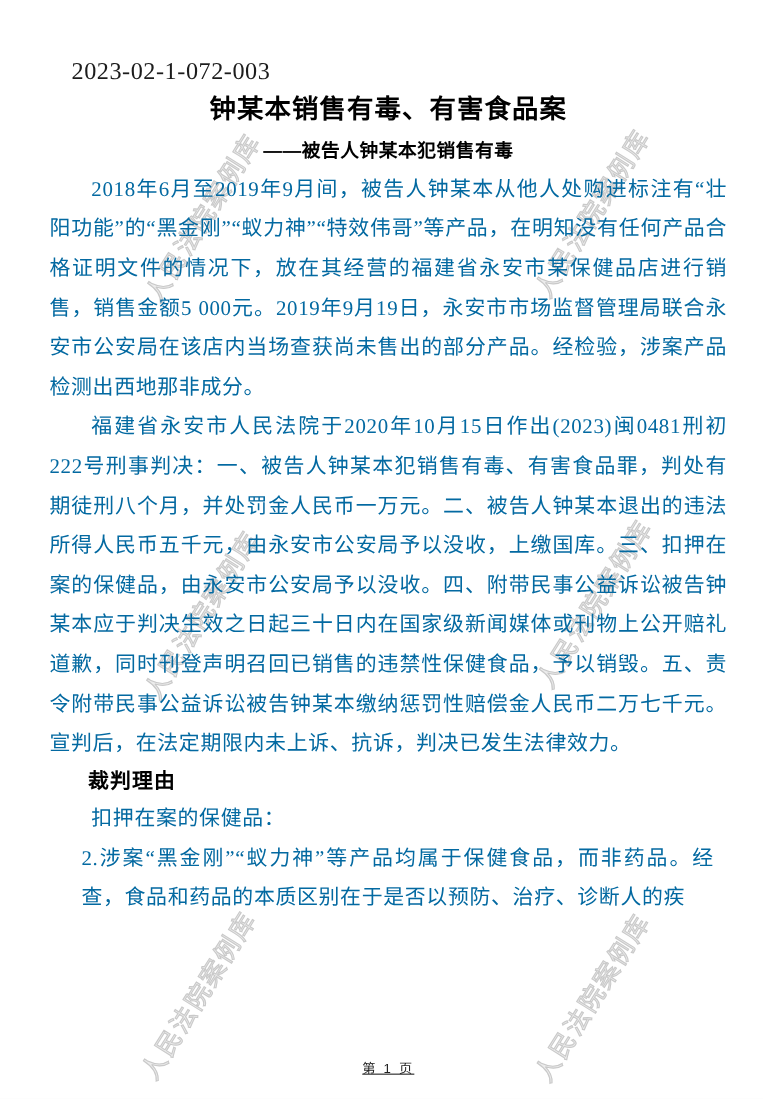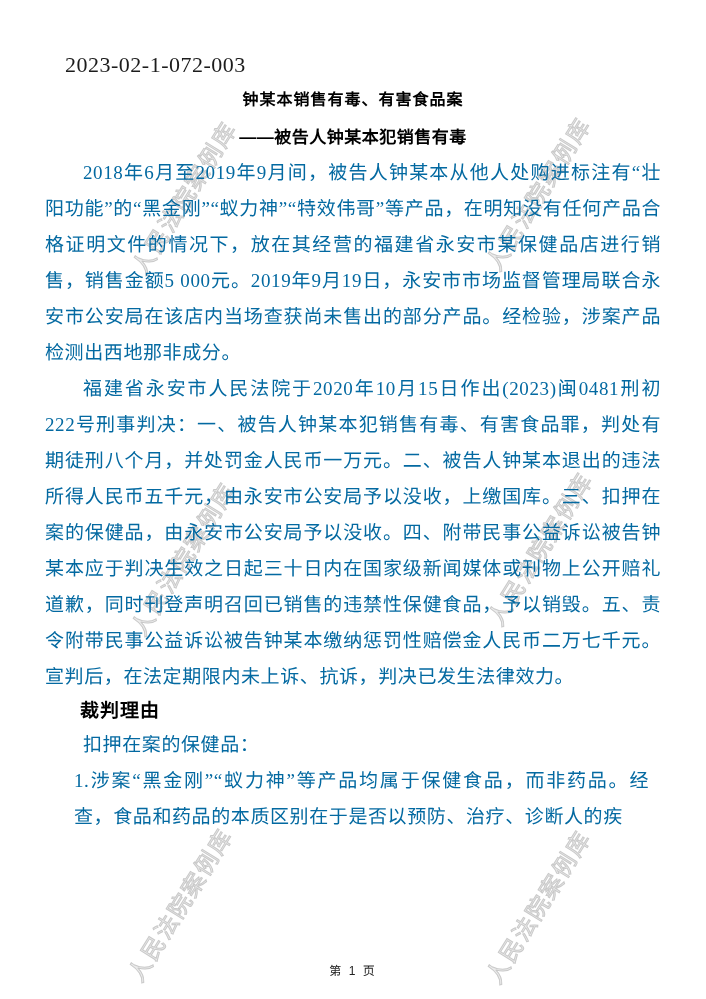--- a/index.html
+++ b/index.html
@@ -35,21 +35,21 @@
   .case-number{
     margin-top:52px;
     font-size:22px;line-height:26px;
     letter-spacing:0.5px;
     margin-left:20px;
   }
   .doc-title{
     margin:8px 0 0 0;
     font-family:"Liberation Sans", sans-serif;
     font-weight:bold;color:#000;
-    font-size:16px;line-height:28px;
+    font-size:24px;line-height:28px;
     text-align:center;letter-spacing:1px;
   }
   .doc-subtitle{
     margin:12px 0 0 0;
     font-family:"Liberation Sans", sans-serif;
     font-weight:bold;color:#000;
     font-size:17px;line-height:24px;
     text-align:center;letter-spacing:0.5px;
   }
   .keywords-line{
@@ -82,21 +82,21 @@
     color:#0369a1;
   }
   .body-par.first{margin-top:5px;}
   .indent2{text-indent:38px;}
   .lead-par{margin-top:3px;text-indent:38px;}
   .hang{margin-left:29px;margin-right:12px;text-indent:0;}
   .page-footer{
     position:absolute;left:0;right:0;top:961px;
     text-align:center;z-index:1;
     font-family:"Liberation Sans", sans-serif;
-    font-size:12px;color:#222;letter-spacing:2px;
+    font-size:12px;color:#222;letter-spacing:2px;text-decoration:underline;
   }
 </style>
 </head>
 <body>
 
 <div class="page">
 
   <div class="wm-layer">
     <span class="wm wm1">人民法院案例库</span>
     <span class="wm wm2">人民法院案例库</span>
@@ -117,19 +117,19 @@
 
 
     <p class="body-par first indent2">2018年6月至2019年9月间，被告人钟某本从他人处购进标注有“壮阳功能”的“黑金刚”“蚁力神”“特效伟哥”等产品，在明知没有任何产品合格证明文件的情况下，放在其经营的福建省永安市某保健品店进行销售，销售金额5 000元。2019年9月19日，永安市市场监督管理局联合永安市公安局在该店内当场查获尚未售出的部分产品。经检验，涉案产品检测出西地那非成分。</p>
 
     <p class="body-par indent2">福建省永安市人民法院于2020年10月15日作出(2023)闽0481刑初222号刑事判决：一、被告人钟某本犯销售有毒、有害食品罪，判处有期徒刑八个月，并处罚金人民币一万元。二、被告人钟某本退出的违法所得人民币五千元，由永安市公安局予以没收，上缴国库。三、扣押在案的保健品，由永安市公安局予以没收。四、附带民事公益诉讼被告钟某本应于判决生效之日起三十日内在国家级新闻媒体或刊物上公开赔礼道歉，同时刊登声明召回已销售的违禁性保健食品，予以销毁。五、责令附带民事公益诉讼被告钟某本缴纳惩罚性赔偿金人民币二万七千元。宣判后，在法定期限内未上诉、抗诉，判决已发生法律效力。</p>
 
     <h3 class="section-heading reasons">裁判理由</h3>
 
     <p class="body-par lead-par">扣押在案的保健品：</p>
 
-    <p class="body-par hang">1.涉案“黑金刚”“蚁力神”等产品均属于保健食品，而非药品。经查，食品和药品的本质区别在于是否以预防、治疗、诊断人的疾</p>
+    <p class="body-par hang">2.涉案“黑金刚”“蚁力神”等产品均属于保健食品，而非药品。经查，食品和药品的本质区别在于是否以预防、治疗、诊断人的疾</p>
 
   </div>
 
   <div class="page-footer">第 1 页</div>
 
 </div>
 
 </body></html>

